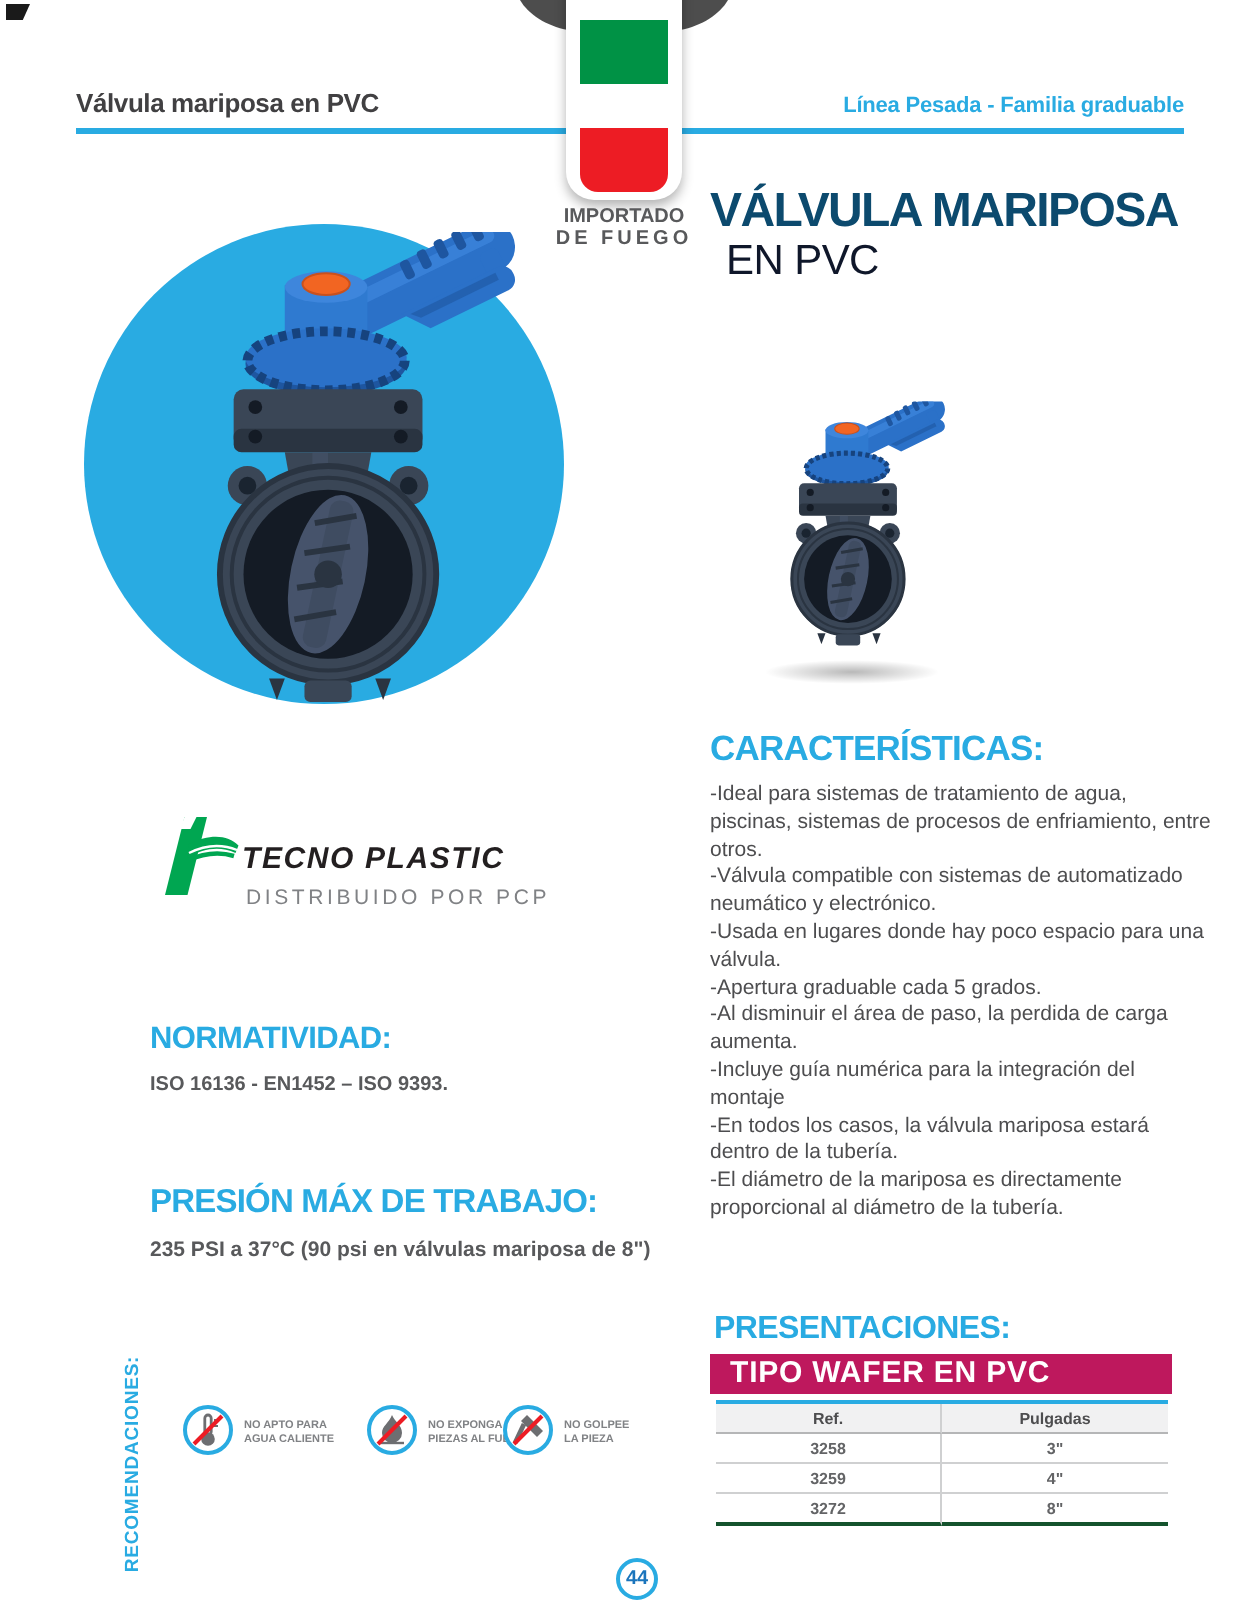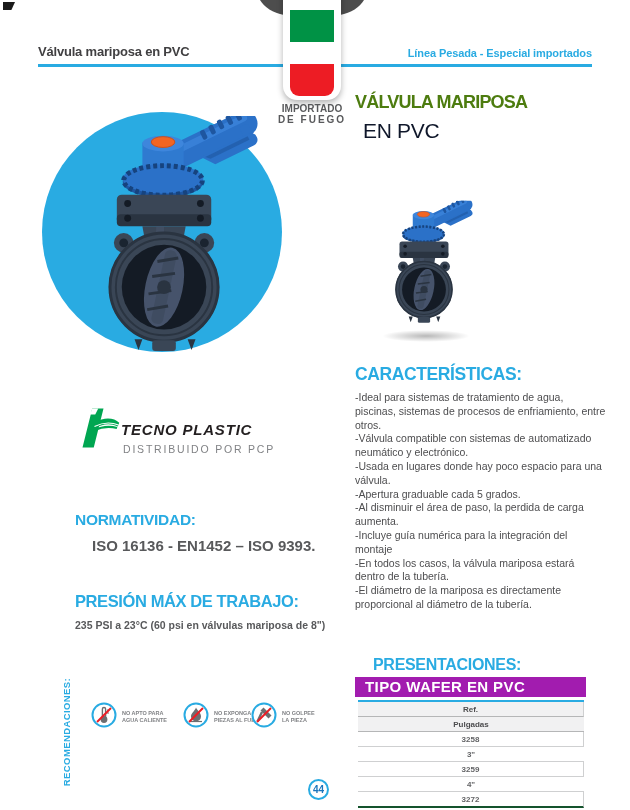--- a/index.html
+++ b/index.html
@@ -21,21 +21,21 @@
   .ribbon .green{position:absolute;left:7px;top:18px;width:44px;height:32px;background:#009245;}
   .ribbon .red{position:absolute;left:7px;top:72px;width:44px;height:32px;background:#ED1C24;border-radius:0 0 9px 9px;}
   .fold{position:absolute;top:0;width:24px;height:15px;}
   .fold.left{left:260px;}
   .fold.right{left:340px;}
   .import-label{position:absolute;left:272px;top:103px;width:80px;text-align:center;
                 font-size:10px;font-weight:bold;color:#58595b;line-height:11px;}
   .import-label .l2{letter-spacing:2px;}
 
   
-  .title1{position:absolute;left:355px;top:92px;font-size:18px;font-weight:bold;color:#4d7c0f;letter-spacing:-0.8px;}
+  .title1{position:absolute;left:355px;top:92px;font-size:24px;font-weight:bold;color:#0c4a6e;letter-spacing:-0.8px;}
   .title2{position:absolute;left:363px;top:119px;font-size:21px;font-weight:normal;color:#0f172a;letter-spacing:-0.3px;}
   .subtitle{position:absolute;left:355px;top:155px;width:238px;font-size:11.5px;font-weight:bold;font-style:italic;
             color:#414042;text-align:justify;line-height:1.32;}
 
   
   .big-circle{position:absolute;left:42px;top:112px;width:240px;height:240px;border-radius:50%;background:#29ABE2;}
   .valve-large{position:absolute;left:66px;top:116px;width:200px;height:236px;}
   .valve-small{position:absolute;left:374px;top:186px;width:102px;height:152px;}
   .valve-small-shadow{position:absolute;left:382px;top:330px;width:88px;height:12px;border-radius:50%;
         background:radial-gradient(ellipse at center,rgba(0,0,0,.28),rgba(0,0,0,0) 70%);}
@@ -45,38 +45,38 @@
   .carac-list{position:absolute;left:355px;top:391px;width:252px;font-size:10.5px;color:#4d4d4f;line-height:13.8px;}
 
   
   .brand-icon{position:absolute;left:72px;top:402px;width:48px;height:52px;}
   .brand-name{position:absolute;left:121px;top:421px;font-size:15px;font-weight:bold;font-style:italic;
               color:#231f20;letter-spacing:0.8px;}
   .brand-sub{position:absolute;left:123px;top:443px;font-size:10.5px;color:#808285;letter-spacing:1.8px;}
 
   
   .norm-h{position:absolute;left:75px;top:511px;font-size:15.5px;font-weight:bold;color:#29ABE2;letter-spacing:-0.3px;}
-  .norm-t{position:absolute;left:92px;top:537px;font-size:15px;font-weight:bold;color:#58595b;}
+  .norm-t{position:absolute;left:75px;top:537px;font-size:10px;font-weight:bold;color:#58595b;}
   .pres-h{position:absolute;left:75px;top:592px;font-size:16.5px;font-weight:bold;color:#29ABE2;letter-spacing:-0.4px;}
   .pres-t{position:absolute;left:75px;top:619px;font-size:10.5px;font-weight:bold;color:#58595b;}
 
   
   .recom-label{position:absolute;left:12px;top:726px;width:110px;height:12px;transform:rotate(-90deg);
                font-size:9.5px;font-weight:bold;color:#29ABE2;letter-spacing:0.4px;text-align:center;}
   .rec-circle{position:absolute;width:26px;height:26px;}
   .rec-c1{left:91px;top:702px;} .rec-c2{left:183px;top:702px;} .rec-c3{left:251px;top:702px;}
   .rec-text{position:absolute;font-size:5.5px;font-weight:bold;color:#808285;line-height:1.25;white-space:pre-line;}
   .rec-t1{left:122px;top:710px;} .rec-t2{left:214px;top:710px;} .rec-t3{left:282px;top:710px;}
 
   
-  .pres2-h{position:absolute;left:357px;top:656px;font-size:16px;font-weight:bold;color:#29ABE2;letter-spacing:-0.3px;margin-left:16px;}
-  .banner{position:absolute;left:355px;top:677px;width:231px;height:20px;background:#a21caf;color:#fff;
+  .pres2-h{position:absolute;left:357px;top:656px;font-size:16px;font-weight:bold;color:#29ABE2;letter-spacing:-0.3px;}
+  .banner{position:absolute;left:355px;top:677px;width:231px;height:20px;background:#be185d;color:#fff;
           font-size:15px;font-weight:bold;line-height:20px;padding-left:10px;box-sizing:border-box;letter-spacing:0.4px;}
   .table{position:absolute;left:358px;top:700px;width:226px;border-top:2px solid #29ABE2;}
-  .t-row{display:grid;grid-template-columns:1fr;}
+  .t-row{display:grid;grid-template-columns:1fr 1fr;}
   .t-row span{display:block;text-align:center;font-size:8px;font-weight:bold;color:#636466;
               padding:2.5px 0;border-bottom:1px solid #cfd0d1;}
   .t-row span:first-child{border-right:1px solid #cfd0d1;}
   .t-head span{background:#f1f1f2;color:#4d4d4f;border-bottom:1px solid #b5b6b7;}
   .t-row:last-child span{border-bottom:2px solid #14532d;}
 
   
   .pagenum{position:absolute;left:308px;top:779px;width:21px;height:21px;border:2px solid #29ABE2;border-radius:50%;
            box-sizing:border-box;text-align:center;font-size:10px;font-weight:bold;color:#1B75BC;line-height:17px;}
 </style>
@@ -142,21 +142,21 @@
         <path d="M68 227 l4 11 4 -11 z" fill="#2A3441"></path>
         <path d="M122 227 l4 11 4 -11 z" fill="#2A3441"></path>
         <rect x="86" y="228" width="24" height="11" rx="3" fill="#3A4656"></rect>
       </symbol>
     </defs>
   </svg>
 
   <div class="corner-mark"></div>
 
   <div class="hdr-left">Válvula mariposa en PVC</div>
-  <div class="hdr-right">Línea Pesada - Especial importados</div>
+  <div class="hdr-right">Línea Pesada - Familia graduable</div>
   <div class="hdr-rule"></div>
 
   <svg class="fold left" viewBox="0 0 24 15">
     <path d="M24 0 L24 15 C13 13 4 7 0 0 Z" fill="#4d4d4d"></path>
   </svg>
   <svg class="fold right" viewBox="0 0 24 15">
     <path d="M0 0 L0 15 C11 13 20 7 24 0 Z" fill="#4d4d4d"></path>
   </svg>
   <div class="ribbon">
     <div class="green"></div>
@@ -198,21 +198,21 @@
     <path d="M30 26 C42 20 52 20 62 24" stroke="#ffffff" stroke-width="1.6" fill="none"></path>
     <path d="M29 31 C40 26 50 25 60 28" stroke="#00A651" stroke-width="3" fill="none"></path>
   </svg>
   <div class="brand-name">TECNO PLASTIC</div>
   <div class="brand-sub">DISTRIBUIDO POR PCP</div>
 
   <div class="norm-h">NORMATIVIDAD:</div>
   <div class="norm-t">ISO 16136 - EN1452 – ISO 9393.</div>
 
   <div class="pres-h">PRESIÓN MÁX DE TRABAJO:</div>
-  <div class="pres-t">235 PSI a 23°C (60 psi en válvulas mariposa de 8")</div>
+  <div class="pres-t">235 PSI a 37°C (90 psi en válvulas mariposa de 8")</div>
 
   <div class="recom-label">RECOMENDACIONES:</div>
 
   <svg class="rec-circle rec-c1" viewBox="0 0 26 26">
     <circle cx="13" cy="13" r="11.5" fill="#fff" stroke="#29ABE2" stroke-width="2"></circle>
     <rect x="11.4" y="5.5" width="3.2" height="10" rx="1.6" fill="none" stroke="#6d6e71" stroke-width="1.4"></rect>
     <circle cx="13" cy="17.5" r="3.4" fill="#6d6e71"></circle>
     <path d="M16 8 h2 M16 11 h2" stroke="#6d6e71" stroke-width="1"></path>
     <line x1="20" y1="6" x2="6" y2="20" stroke="#ED1C24" stroke-width="2"></line>
   </svg>

